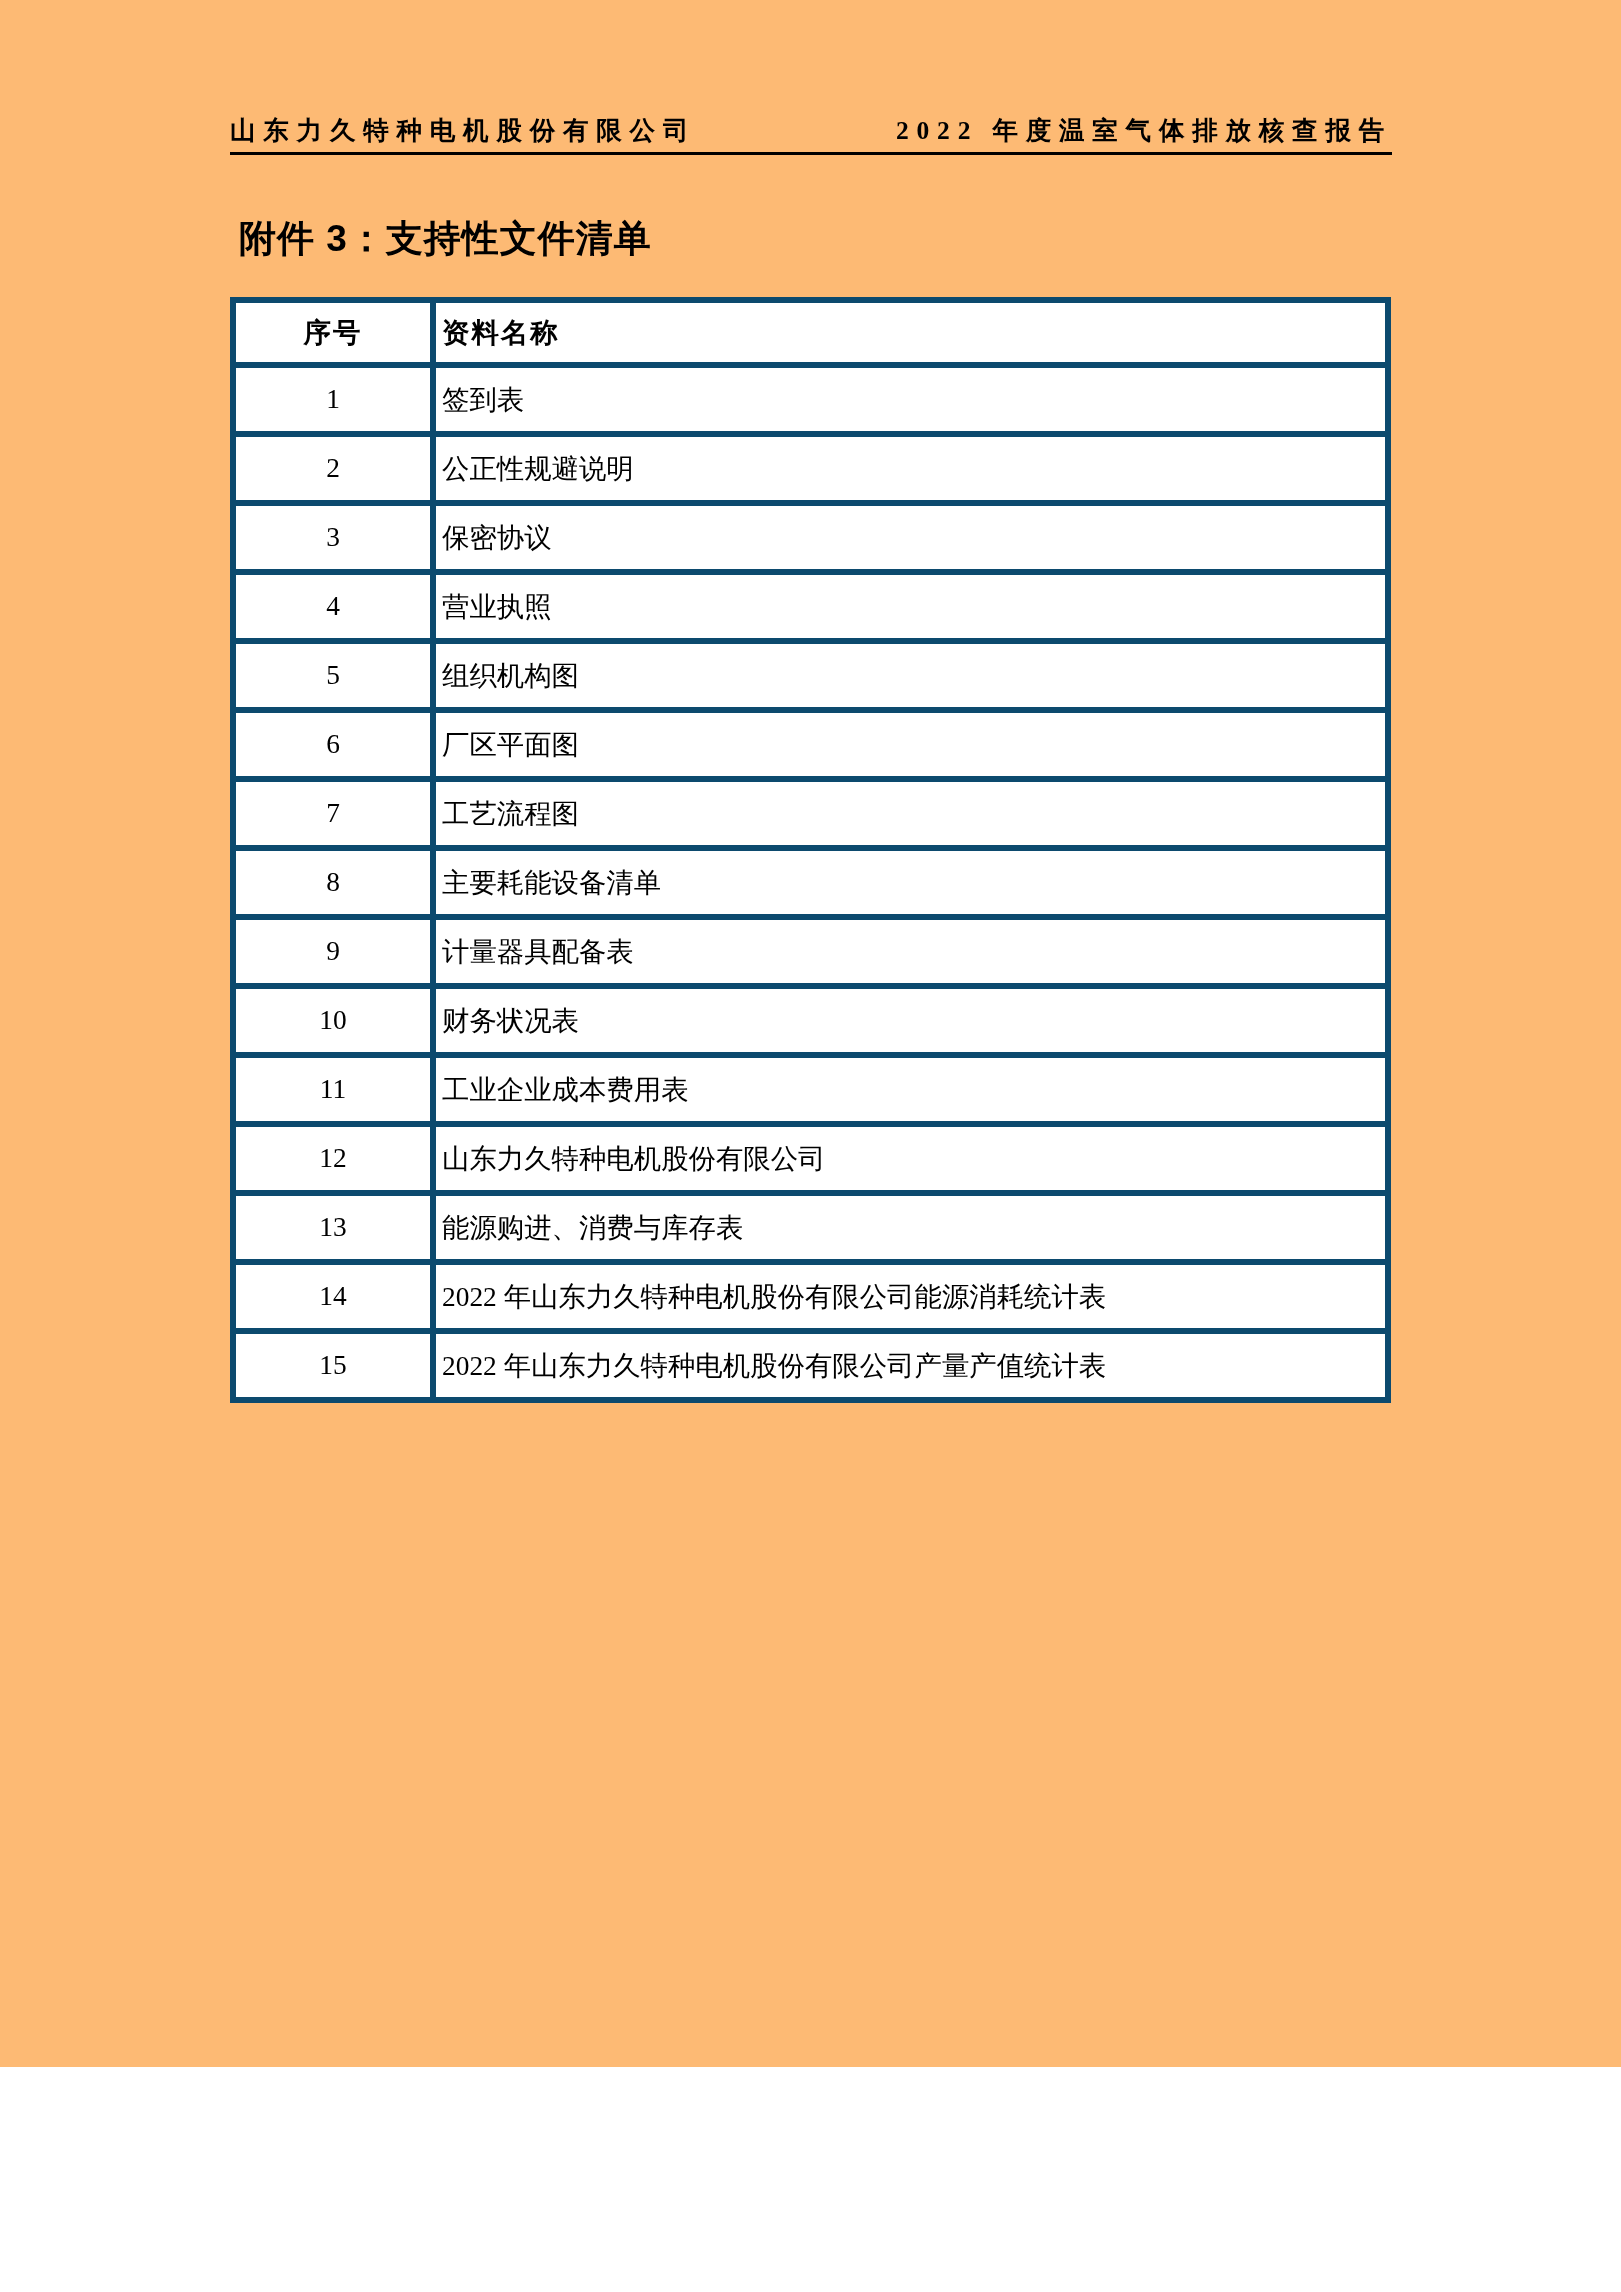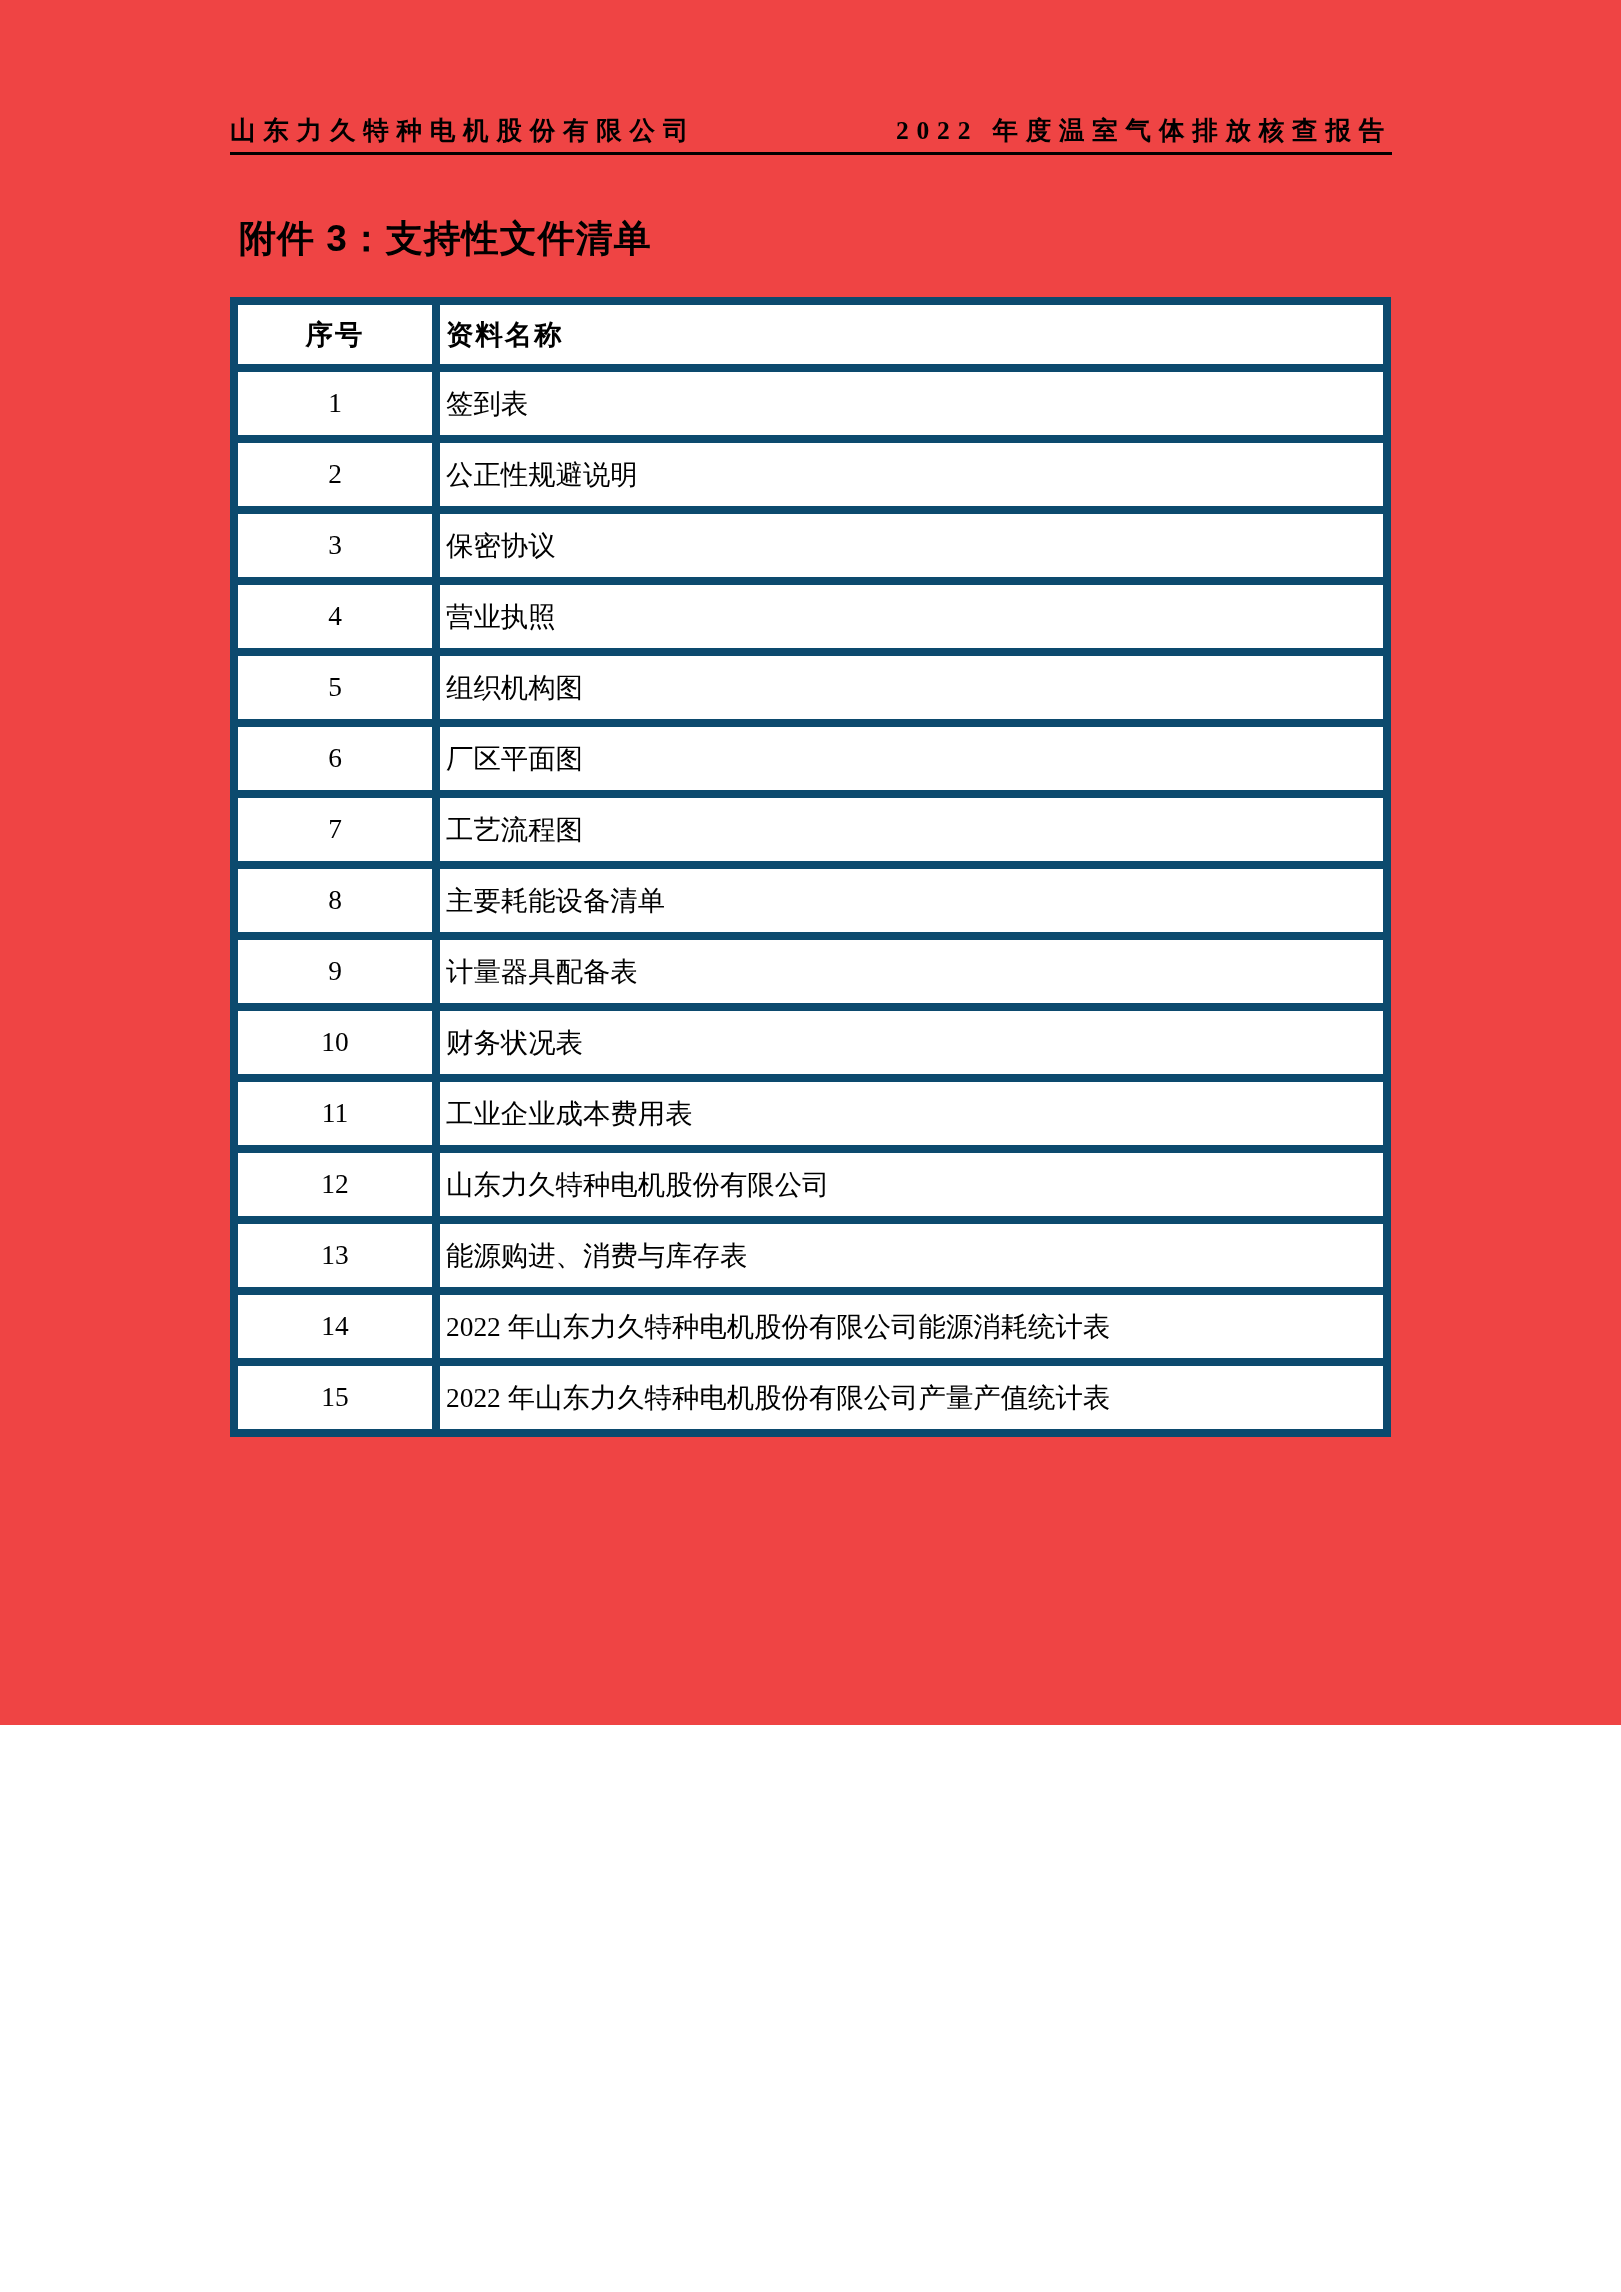--- a/index.html
+++ b/index.html
@@ -3,22 +3,22 @@
 <meta charset="utf-8">
 <style>
   html, body {
     margin: 0;
     padding: 0;
     background: #ffffff;
   }
   .page {
     position: relative;
     width: 1621px;
-    height: 1725px;
-    background: #ef4444;
+    height: 2067px;
+    background: #fdba74;
     color: #000000;
     font-family: "Liberation Serif", serif;
     overflow: hidden;
   }
 
   
   .doc-header {
     position: absolute;
     top: 116px;
     left: 230px;
@@ -63,21 +63,21 @@
   table.doc-table {
     position: absolute;
     top: 297px;
     left: 230px;
     width: 1161px;
     border-collapse: collapse;
     table-layout: fixed;
   }
   .doc-table th,
   .doc-table td {
-    border: 8px solid #0c4a6e;
+    border: 6px solid #0c4a6e;
     padding: 0;
     background: #ffffff;
   }
   .doc-table th {
     height: 59px;
     font-family: "Liberation Sans", sans-serif;
     font-weight: 700;
     font-size: 27.4px;
     text-align: center;
     vertical-align: middle;

